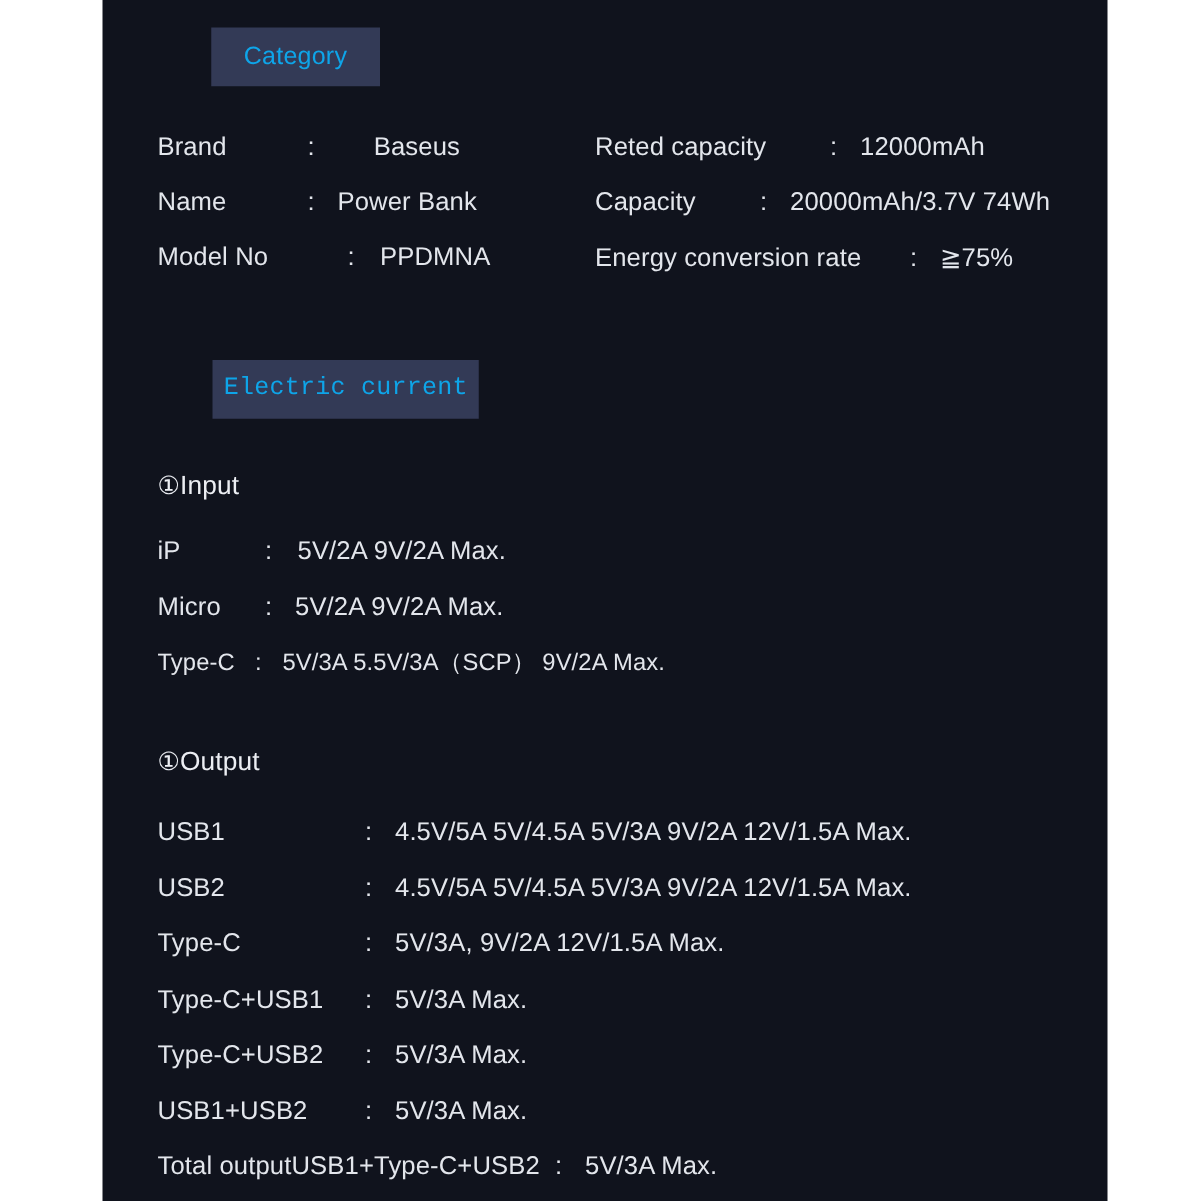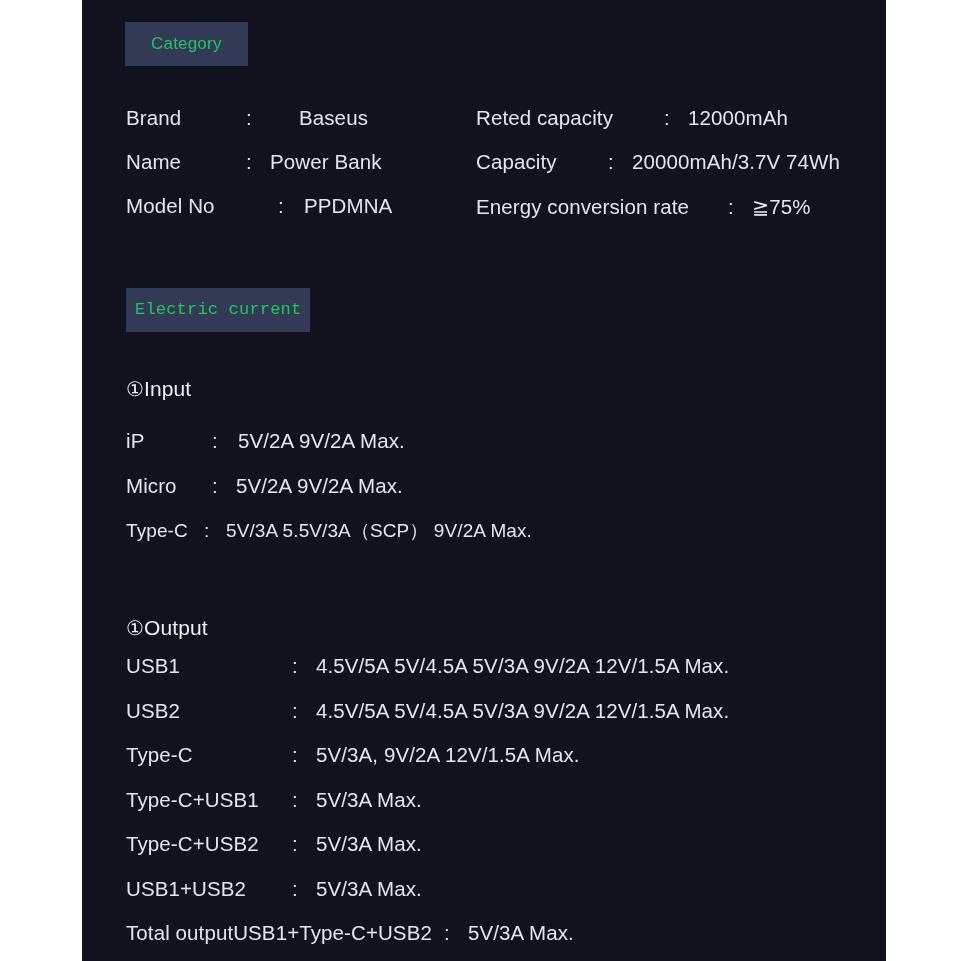--- a/index.html
+++ b/index.html
@@ -19,25 +19,26 @@
     top: 0;
     width: 804px;
     height: 961px;
     background: #10131d;
     color: #e8eaef;
     overflow: hidden;
   }
   .badge {
     display: inline-block;
     background: #333a56;
-    color: #22c55e;
-    font-size: 17px;
+    color: #0ea5e9;
+    font-size: 20px;
     line-height: 1;
     letter-spacing: 0.2px;
     white-space: nowrap;
+    margin-left: 44px;
   }
   .badge.wide  { padding: 13px 26px 14px 26px; }
   .badge.snug  { padding: 13px 9px 14px 9px; font-family: Liberation Mono, monospace; }
 
   .row {
     position: absolute;
     white-space: nowrap;
     font-size: 20.5px;
     line-height: 1;
     color: #e3e6ec;
@@ -123,21 +124,21 @@
     <span class="sep" style="left:86px;">:</span>
     <span class="val" style="left:110px;">5V/2A   9V/2A  Max.</span>
   </div>
 
   <div class="row small" style="left:44px; top:521px; width:520px;">
     <span class="lab">Type-C</span>
     <span class="sep" style="left:78px;">:</span>
     <span class="val" style="left:100px;">5V/3A 5.5V/3A（SCP） 9V/2A Max.</span>
   </div>
 
-  <div class="sect-head" style="left:44px; top:617px;">
+  <div class="sect-head" style="left:44px; top:599px;">
     <span class="circ">①</span><span>Output</span>
   </div>
 
   <div class="row" style="left:44px; top:656px; width:740px;">
     <span class="lab">USB1</span>
     <span class="sep" style="left:166px;">:</span>
     <span class="val" style="left:190px;">4.5V/5A 5V/4.5A  5V/3A 9V/2A 12V/1.5A Max.</span>
   </div>
 
   <div class="row" style="left:44px; top:701px; width:740px;">

